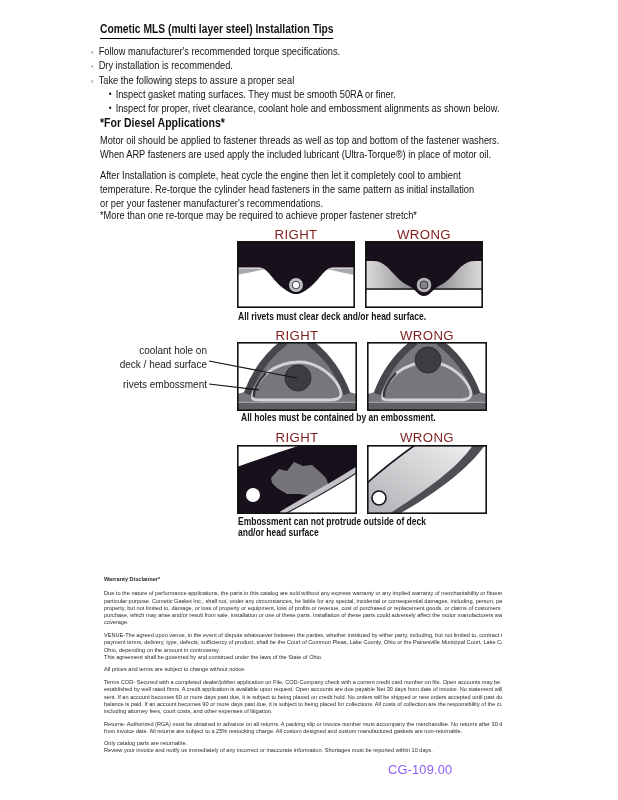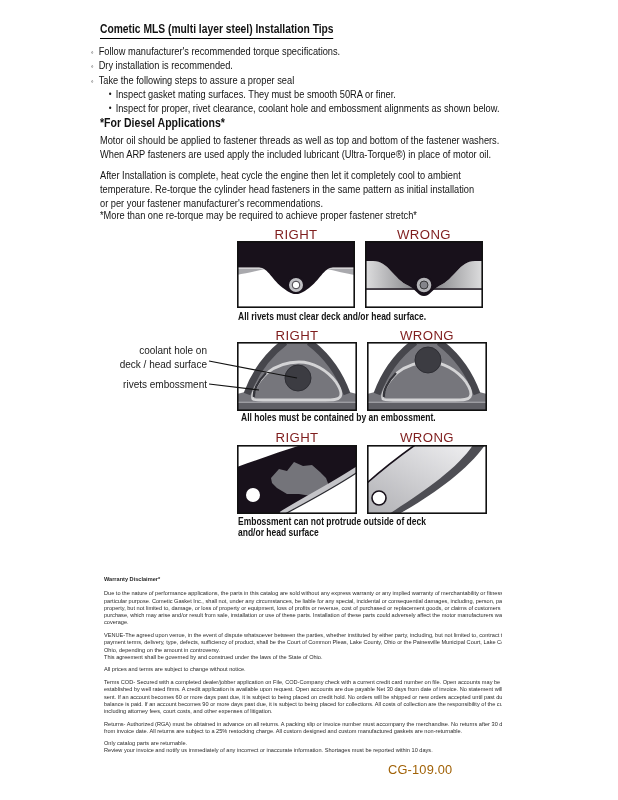--- a/index.html
+++ b/index.html
@@ -29,21 +29,21 @@
   .dcap{position:absolute;font-weight:bold;font-size:10px;line-height:10.8px;white-space:pre-line;}
 
   .side-label{position:absolute;width:110px;text-align:right;font-size:10px;line-height:14px;
               white-space:pre-line;color:#1a1a1a;}
 
   .fine{position:absolute;left:104px;top:576px;width:596px;transform:scale(0.7);
         transform-origin:0 0;font-size:8px;line-height:10.4px;color:#2a2a2a;}
   .fine .fh{font-weight:bold;margin:0 0 10px 0;}
   .fine p{margin:0 0 7.5px 0;white-space:pre-line;}
 
-  .pagenum{position:absolute;left:388px;top:762px;font-size:12.8px;letter-spacing:0.2px;color:#a16207;}
+  .pagenum{position:absolute;left:388px;top:762px;font-size:12.8px;letter-spacing:0.2px;color:#8b5cf6;}
 </style>
 </head>
 <body>
 
 <div id="doc">
 
   <div class="title"><span>Cometic MLS (multi layer steel) Installation Tips</span></div>
 
   <div class="bullets cx">
     <div class="b-row">

